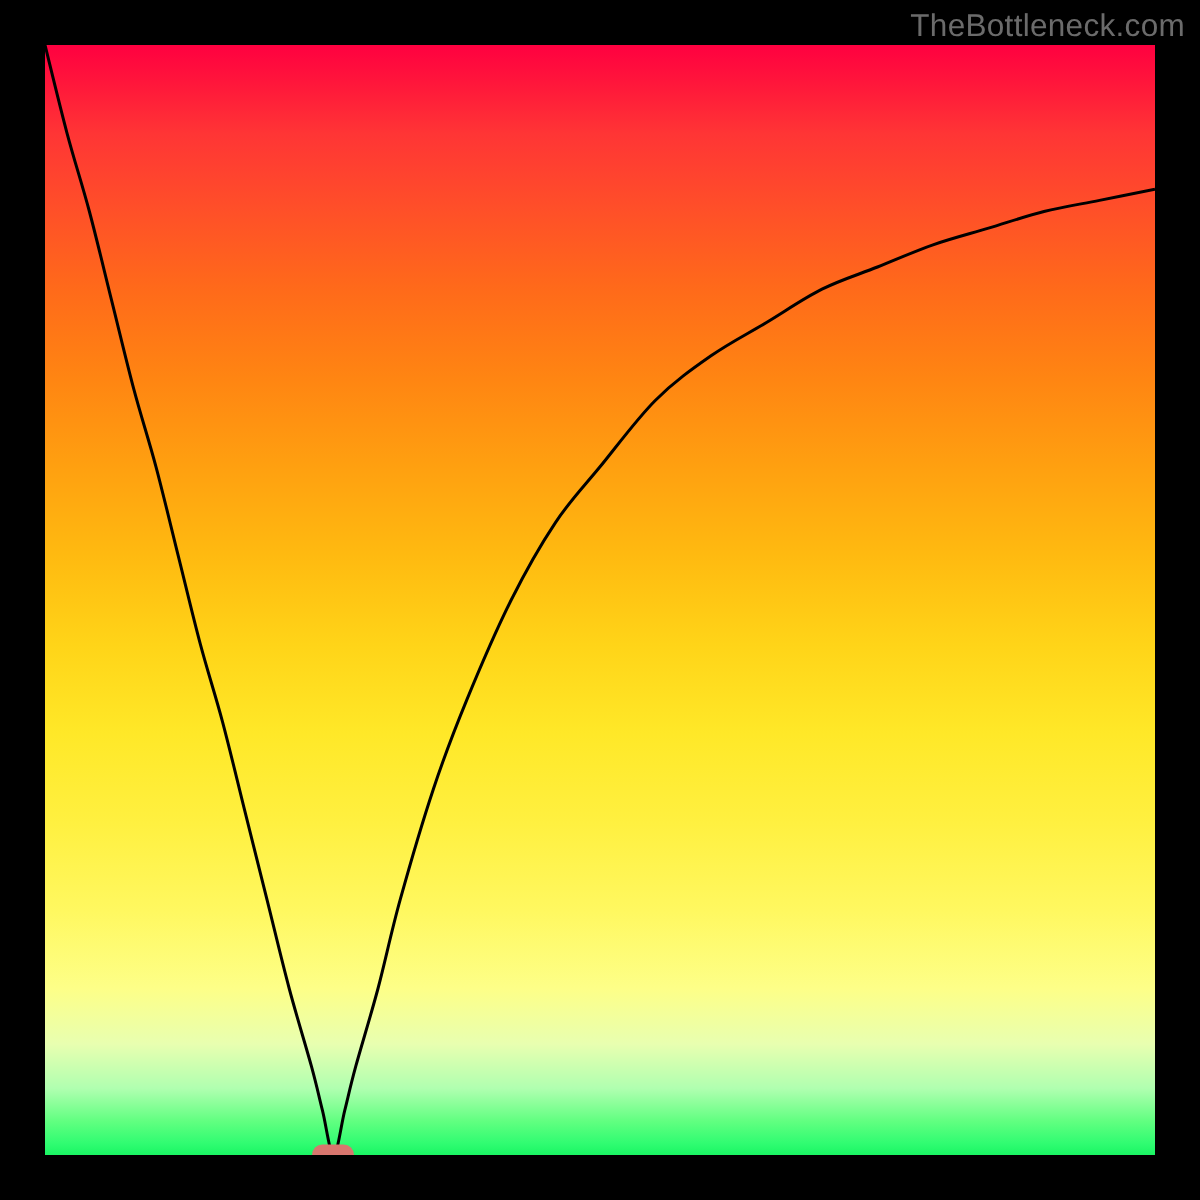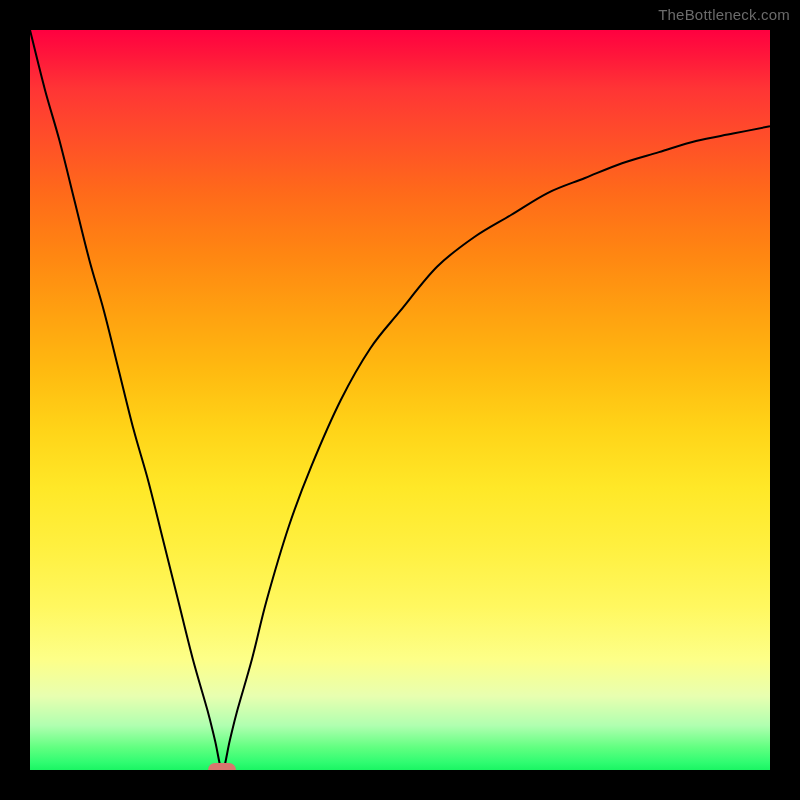--- a/index.html
+++ b/index.html
@@ -53,21 +53,21 @@
       #60ff80 97%,
       #2ffc71 99%,
       #1af563 100%
     );
   }
   .watermark {
     position: absolute;
     top: 6px;
     right: 10px;
     color: #6b6b6b;
-    font-size: 15px;
+    font-size: 21px;
     font-weight: 400;
     letter-spacing: 0.2px;
     user-select: none;
   }
   .min-marker {
     position: absolute;
     width: 28px;
     height: 14px;
     border-radius: 7px;
     transform: translate(-50%, -50%);

